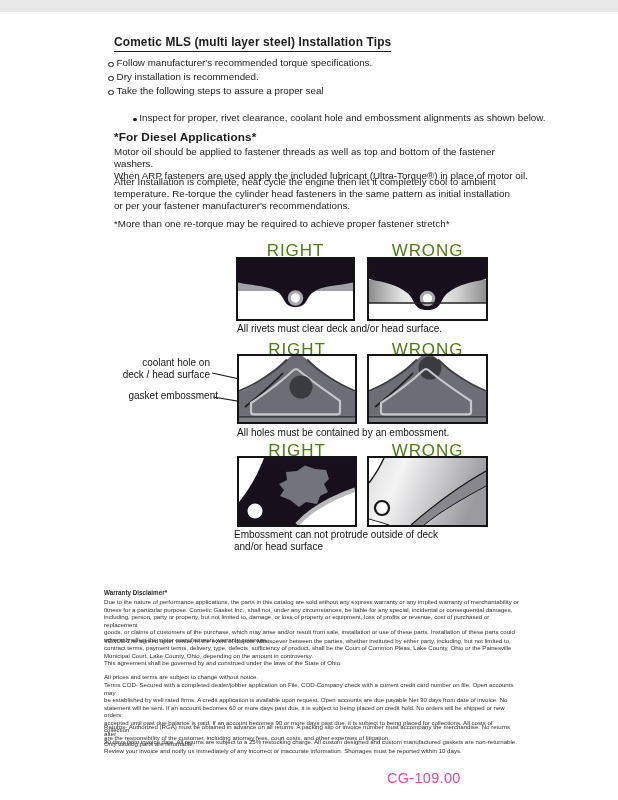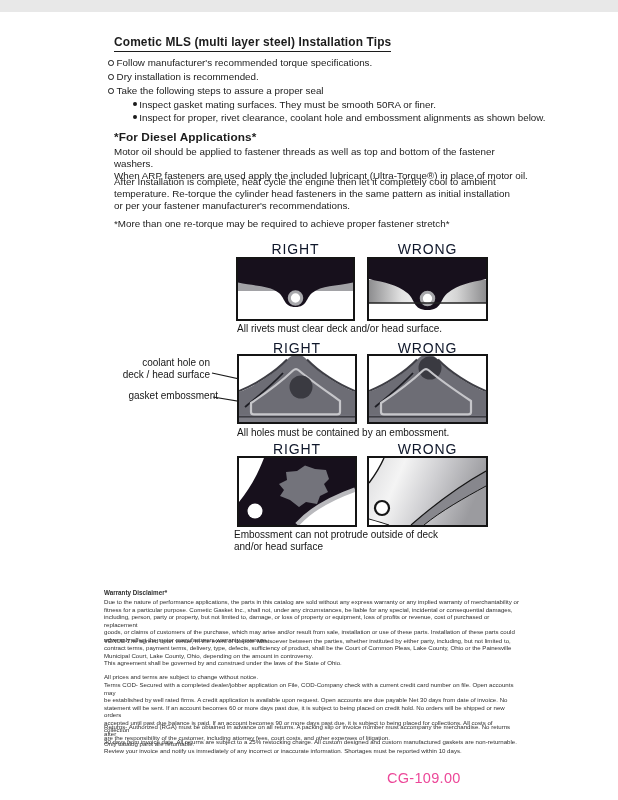--- a/index.html
+++ b/index.html
@@ -7,25 +7,25 @@
     position:relative;width:618px;height:800px;background:#ffffff;
     font-family:"Liberation Sans","DejaVu Sans",sans-serif;color:#1c1c1c;
     overflow:hidden;margin:12px auto;
   }
   .abs{position:absolute;}
   .title{
     font-size:11.9px;font-weight:700;letter-spacing:.15px;
     border-bottom:1.6px solid #1c1c1c;padding-bottom:2px;display:inline-block;
   }
   .body-t{font-size:9.8px;line-height:12px;white-space:pre-line;}
-  .bullet-row{display:flex;align-items:flex-start;}
+  .bullet-row{display:flex;align-items:center;}
   .bullet-dot{width:3.6px;height:3.6px;border:1.1px solid #1c1c1c;border-radius:50%;margin-top:3px;}
   .sub-dot{width:3.8px;height:3.8px;background:#1c1c1c;border-radius:50%;margin-top:3.2px;}
   .h-bold{font-size:11.8px;font-weight:700;letter-spacing:.1px;}
-  .fig-label{font-size:14px;letter-spacing:.9px;text-align:center;color:#0f172a;}
+  .fig-label{font-size:17px;letter-spacing:.9px;text-align:center;color:#4d7c0f;}
   .caption{font-size:10px;line-height:12.4px;white-space:pre-line;color:#161616;}
   .anno{font-size:10px;line-height:11.5px;white-space:pre-line;text-align:right;color:#161616;}
   .panel{border:2px solid #141414;box-sizing:border-box;background:#fff;}
   .panel svg{display:block;width:100%;height:100%;}
   .tiny{font-size:6.1px;line-height:7.5px;white-space:pre-line;color:#2e2e2e;width:415px;}
   .tiny-h{font-size:6.3px;font-weight:700;color:#2e2e2e;}
   .footer-code{font-size:14.5px;letter-spacing:.3px;color:#ec4899;}
 </style>
 </head>
 <body>
@@ -40,24 +40,20 @@
     <span class="bullet-dot"></span>
     <span class="body-t" style="margin-left:3px;">Follow manufacturer's recommended torque specifications.</span>
   </div>
   <div class="abs bullet-row" style="left:108px;top:59px;width:440px;">
     <span class="bullet-dot"></span>
     <span class="body-t" style="margin-left:3px;">Dry installation is recommended.</span>
   </div>
   <div class="abs bullet-row" style="left:108px;top:73px;width:440px;">
     <span class="bullet-dot"></span>
     <span class="body-t" style="margin-left:3px;">Take the following steps to assure a proper seal</span>
-  </div>
-  <div class="abs bullet-row" style="left:133px;top:87px;width:430px;">
-    <span class="sub-dot"></span>
-    <span class="body-t" style="margin-left:2.5px;">Inspect gasket mating surfaces.  They must be smooth 50RA or finer.</span>
   </div>
   <div class="abs bullet-row" style="left:133px;top:100px;width:440px;">
     <span class="sub-dot"></span>
     <span class="body-t" style="margin-left:2.5px;">Inspect for proper, rivet clearance, coolant hole and embossment alignments as shown below.</span>
   </div>
 
   <div class="abs h-bold" style="left:114px;top:118px;">*For Diesel Applications*</div>
   <div class="abs body-t" style="left:114px;top:134px;width:420px;">Motor oil should be applied to fastener threads as well as top and bottom of the fastener washers.
 When ARP fasteners are used apply the included lubricant (Ultra-Torque®) in place of motor oil.</div>
   <div class="abs body-t" style="left:114px;top:164px;width:420px;">After Installation is complete, heat cycle the engine then let it completely cool to ambient

